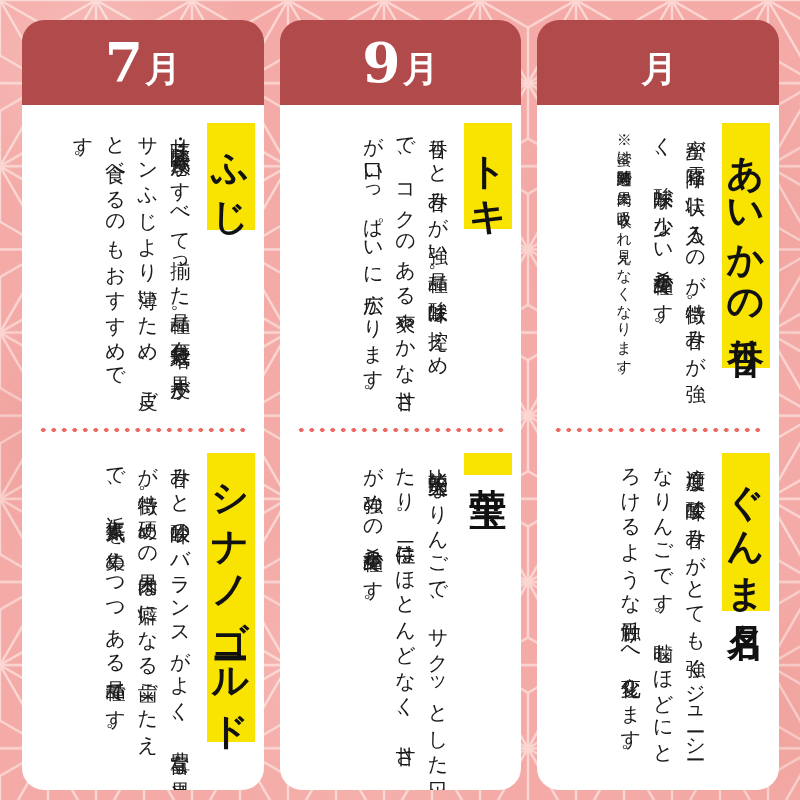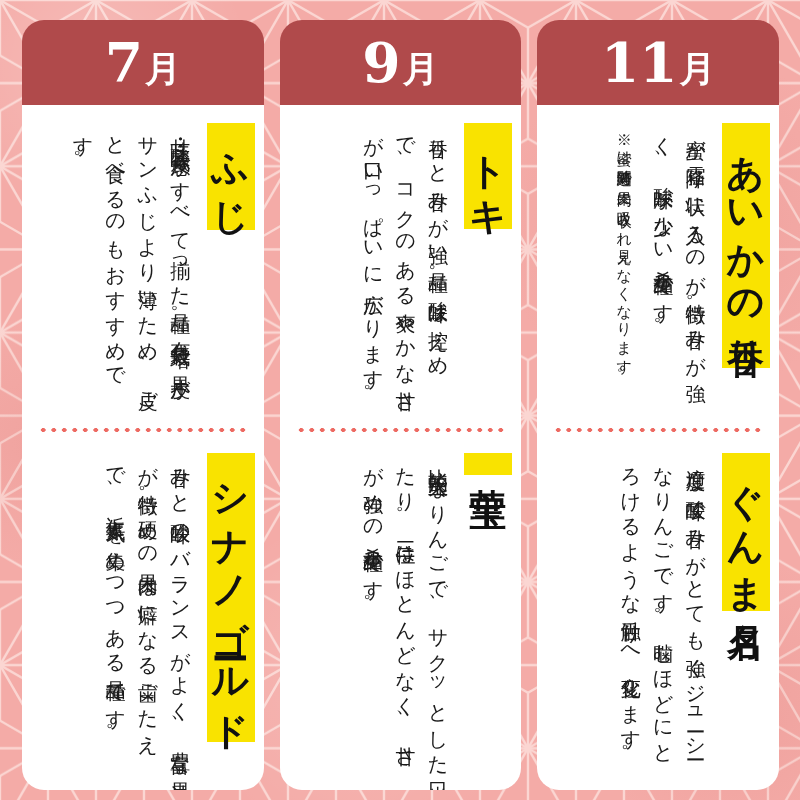--- a/index.html
+++ b/index.html
@@ -90,21 +90,20 @@
         <div class="dotted-divider"></div>
         <div class="section sec-bottom">
           <h3 class="variety-title"><span class="hl">華宝</span></h3>
           <p class="body-text">比較的大玉なりんごで、サクッとした口当たり。三位はほとんどなく、甘さが強めの希少品種です。</p>
         </div>
       </div>
     </div>
 
     <div class="col">
       <div class="month-header">
-        <span class="month-number">11</span>
           <span class="month-suffix">月</span>
       </div>
       <div class="card">
         <div class="section sec-top">
           <h3 class="variety-title"><span class="hl">あいかの香り</span></h3>
           <p class="body-text">蜜が霜降り状に入るのが特徴。甘みが強く、酸味が少ない希少品種です。</p>
           <p class="note-text">※蜜は時間経過で果肉に吸収され見えなくなります。</p>
         </div>
         <div class="dotted-divider"></div>
         <div class="section sec-bottom">

